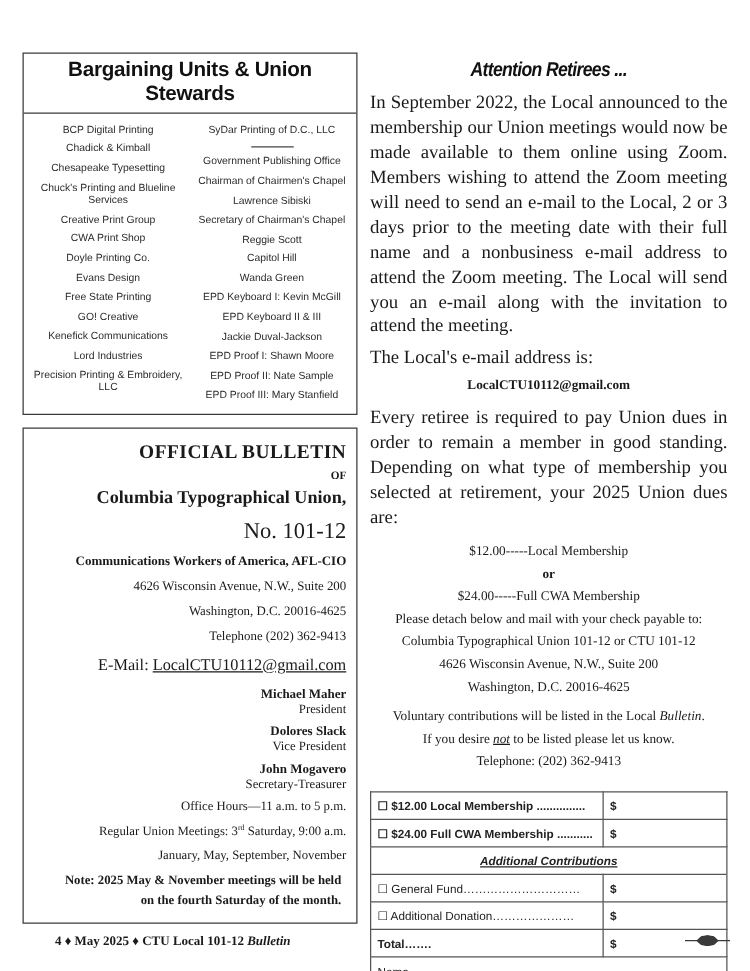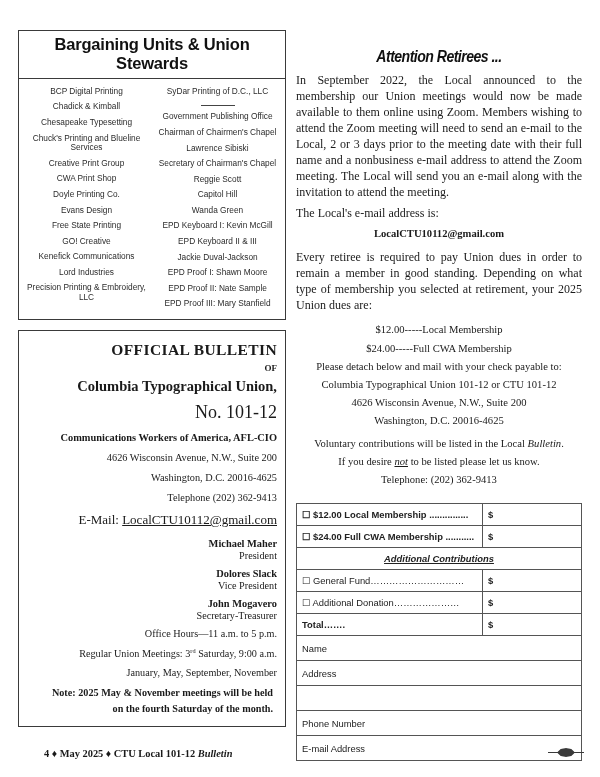--- a/index.html
+++ b/index.html
@@ -19,21 +19,21 @@
   .page {
     position: absolute;
     inset: 0;
     padding: 0;
   }
 
   
   .col-left {
     position: absolute;
     left: 18px;
-    top: 30px;
+    top: 42px;
     width: 268px;
   }
   .col-right {
     position: absolute;
     left: 296px;
     top: 44px;
     width: 286px;
   }
 
   
@@ -150,21 +150,21 @@
     font-family: "Liberation Sans", sans-serif;
     font-style: italic;
     font-weight: bold;
     font-size: 16px;
     letter-spacing: -0.6px;
     transform: scaleX(0.88);
     margin: 4px 0 7px;
     color: #111;
   }
   .para {
-    font-size: 12px;
+    font-size: 15px;
     line-height: 1.33;
     text-align: justify;
     margin: 0 0 5px;
   }
   .para.nojust { text-align: left; }
   .center-line {
     font-size: 10.6px;
     text-align: center;
     line-height: 1.33;
     margin: 0 0 4px;
@@ -327,20 +327,21 @@
 
     <div class="retirees-head">Attention Retirees ...</div>
 
     <div class="para">In September 2022, the Local announced to the membership our Union meetings would now be made available to them online using Zoom. Members wishing to attend the Zoom meeting will need to send an e-mail to the Local, 2 or 3 days prior to the meeting date with their full name and a nonbusiness e-mail address to attend the Zoom meeting. The Local will send you an e-mail along with the invitation to attend the meeting.</div>
     <div class="para nojust">The Local's e-mail address is:</div>
     <div class="center-line bold">LocalCTU10112@gmail.com</div>
     <div class="gap-sm"></div>
     <div class="para">Every retiree is required to pay Union dues in order to remain a member in good standing.  Depending on what type of membership you selected at retirement, your 2025 Union dues are:</div>
     <div class="gap-sm"></div>
     <div class="center-line">$12.00-----Local Membership</div>
+    <div class="center-line bold">or</div>
     <div class="center-line">$24.00-----Full CWA Membership</div>
     <div class="center-line">Please detach below and mail with your check payable to:</div>
     <div class="center-line">Columbia Typographical Union 101-12 or CTU 101-12</div>
     <div class="center-line">4626 Wisconsin Avenue, N.W., Suite 200</div>
     <div class="center-line">Washington, D.C. 20016-4625</div>
     <div class="gap-sm"></div>
     <div class="center-line">
       <span>Voluntary contributions will be listed in the Local </span><i>Bulletin</i><span>.</span>
     </div>
     <div class="center-line">

